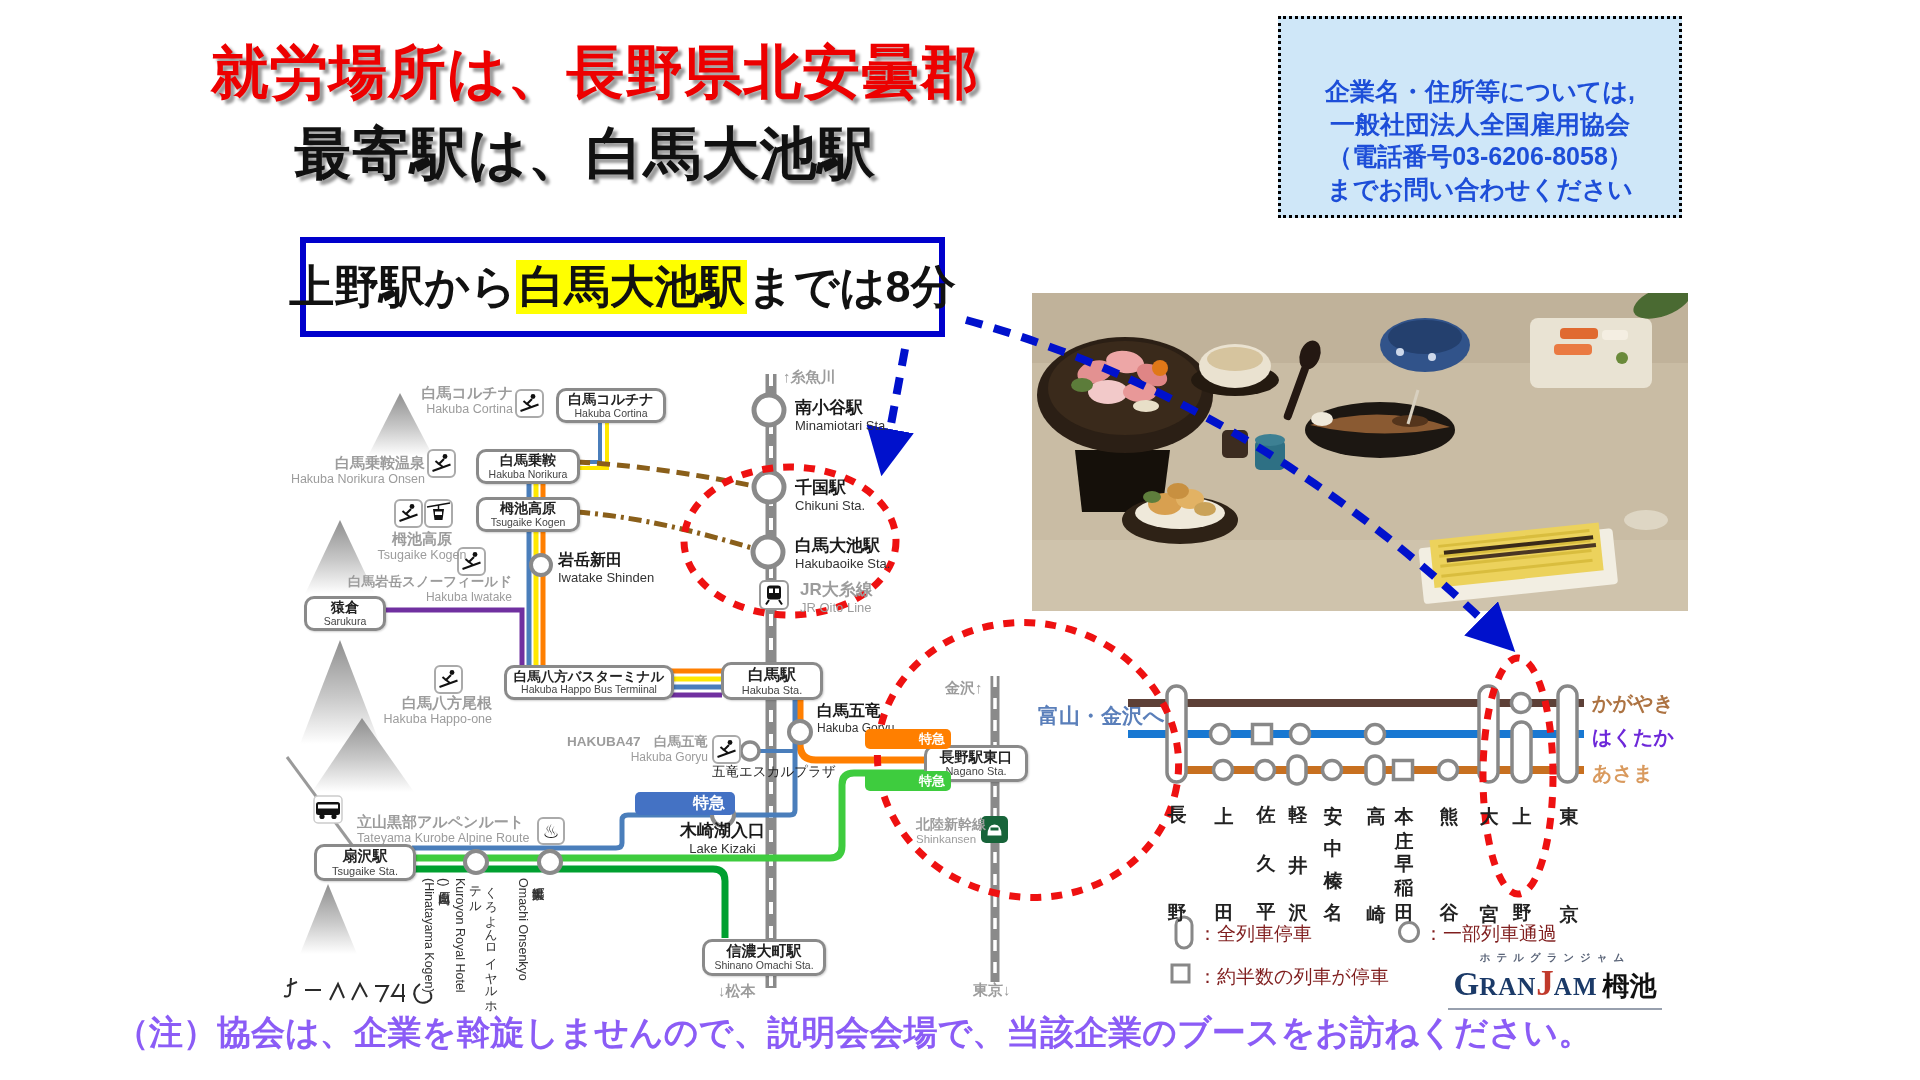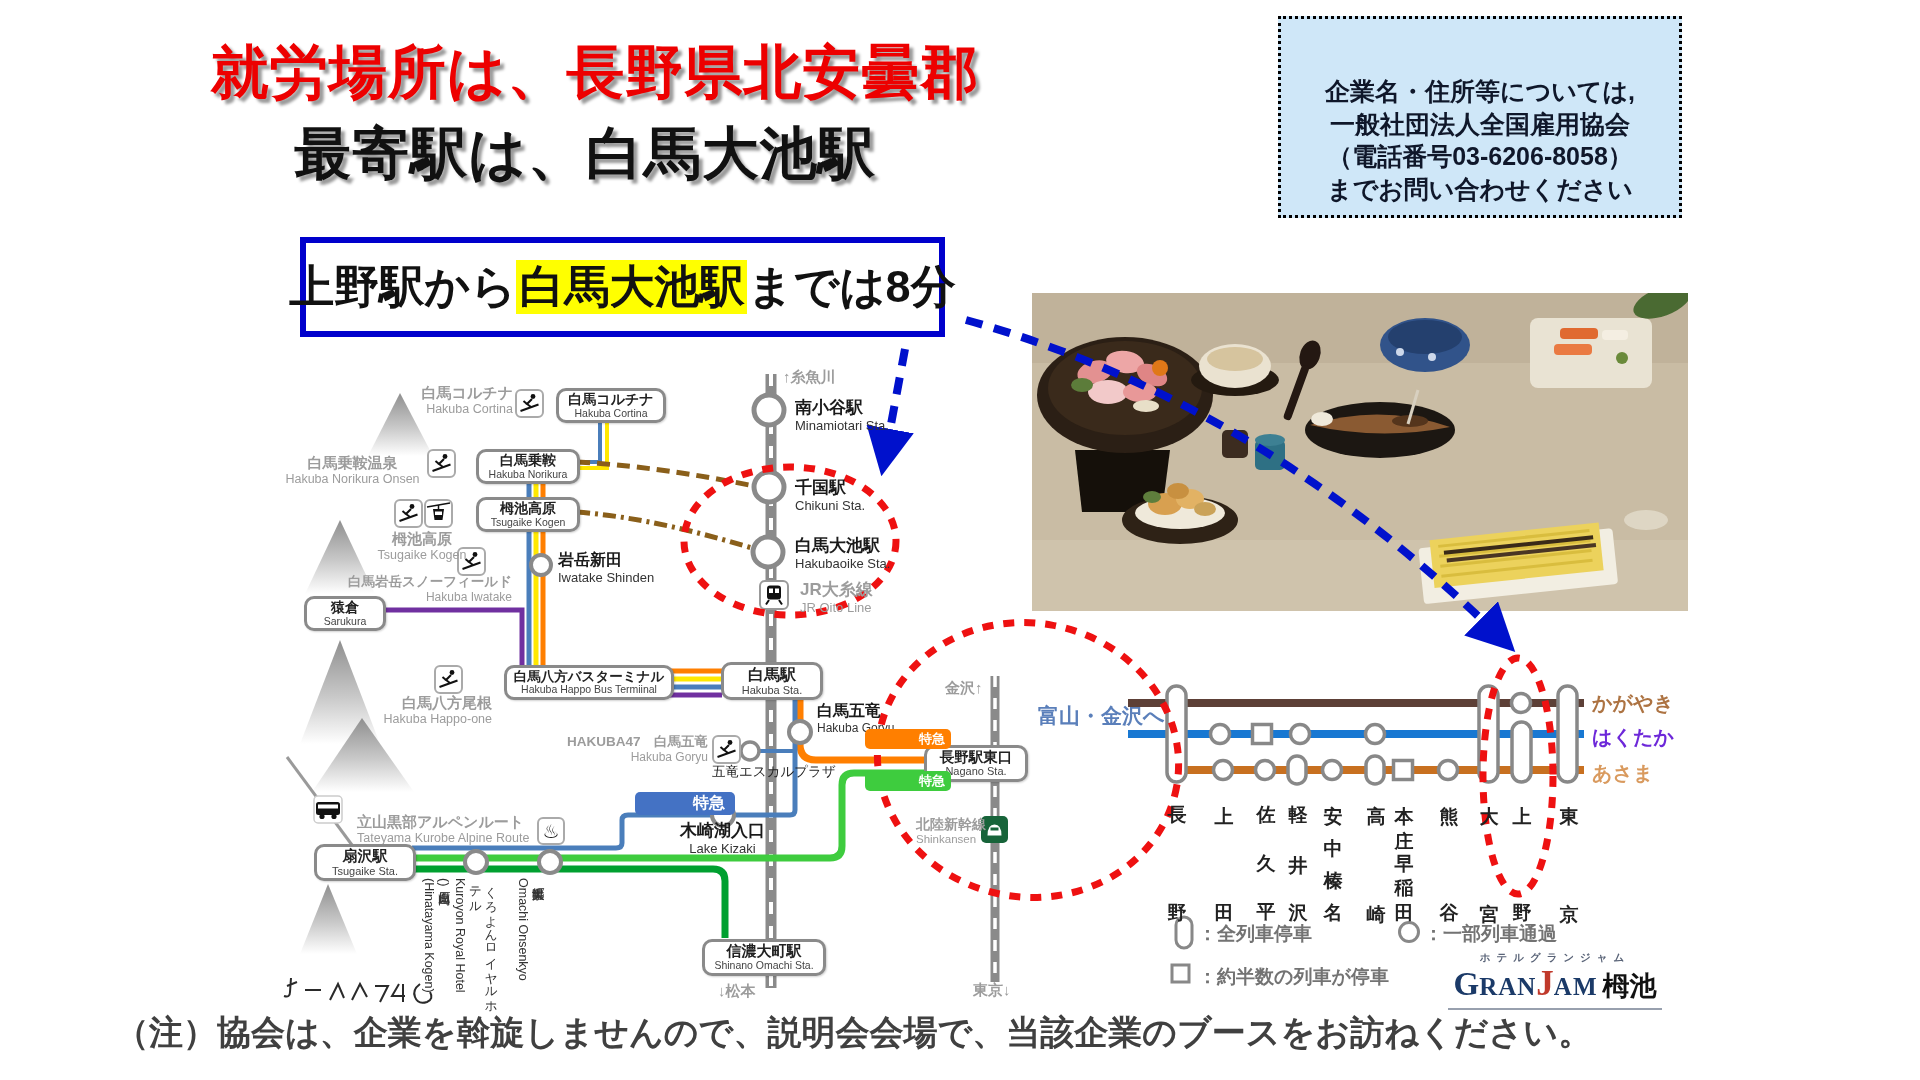--- a/index.html
+++ b/index.html
@@ -9,42 +9,42 @@
   .lbl{position:absolute;white-space:nowrap;line-height:1.18;}
   .title1{left:185px;top:38px;width:820px;text-align:center;font-size:58px;font-weight:900;
           color:#ed0000;text-shadow:4px 4px 3px #9a9a9a;letter-spacing:1px;}
   .title2{left:175px;top:120px;width:820px;text-align:center;font-size:57px;font-weight:900;
           color:#111;text-shadow:4px 4px 3px #9a9a9a;letter-spacing:1px;}
   .routebox{left:300px;top:237px;width:633px;height:88px;border:6px solid #0000cc;background:#fff;
             display:flex;align-items:center;justify-content:center;font-size:45px;font-weight:900;color:#111;}
   .routebox .hl{background:#ffff00;padding:0 3px;}
   .contactbox{left:1278px;top:16px;width:398px;height:186px;background:#cfe7f8;border:3px dotted #000;
               display:flex;flex-direction:column;justify-content:flex-end;padding-bottom:10px;
-              text-align:center;font-size:25px;font-weight:bold;color:#0f172a;line-height:1.3;}
-  .note{left:115px;top:1012px;width:1350px;font-size:34px;font-weight:900;color:#404040;}
+              text-align:center;font-size:25px;font-weight:bold;color:#1d4ed8;line-height:1.3;}
+  .note{left:115px;top:1012px;width:1350px;font-size:34px;font-weight:900;color:#8b5cf6;}
   
   .stbox{position:absolute;background:#fff;border:3px solid #8a8a8a;border-radius:10px;text-align:center;
          padding:1px 3px;line-height:1.12;box-shadow:1px 1px 2px rgba(0,0,0,.18);}
   .stbox .ja{display:block;font-size:15px;font-weight:bold;color:#222;}
   .stbox .en{display:block;font-size:11px;color:#444;}
   .plain .ja{display:block;font-size:17px;font-weight:600;color:#1a1a1a;}
   .plain .en{display:block;font-size:13px;color:#333;}
   .gray .ja,.gray .en{color:#9c9c9c;}
   .dir{color:#9c9c9c;font-size:15px;font-weight:600;}
   .badge{position:absolute;color:#fff;font-weight:bold;text-align:center;border-radius:5px;
          display:flex;align-items:center;justify-content:center;padding-left:48px;}
   .b-blue{left:635px;top:792px;width:52px;height:23px;font-size:16px;background:#4472c4;}
   .b-orange{left:865px;top:729px;width:38px;height:20px;font-size:13px;background:#ff7f00;}
   .b-green{left:865px;top:771px;width:38px;height:20px;font-size:13px;background:#3ecc3e;}
   .vert{position:absolute;writing-mode:vertical-rl;text-orientation:mixed;font-size:12.5px;color:#333;
         line-height:1.25;}
   .sta-v{position:absolute;top:790px;height:98px;width:26px;writing-mode:vertical-rl;text-orientation:mixed;
          font-size:19px;font-weight:600;color:#222;text-align:justify;text-align-last:justify;}
   .trainname{position:absolute;font-size:20px;font-weight:bold;}
-  .legendtxt{position:absolute;font-size:19px;font-weight:700;color:#737373;}
+  .legendtxt{position:absolute;font-size:19px;font-weight:400;color:#7f1d1d;}
   .toyama{left:1038px;top:704px;font-size:21px;font-weight:bold;color:#5a7fba;}
   .logo{left:1448px;top:951px;width:214px;text-align:center;}
   .logo-kana{font-size:10.5px;letter-spacing:6px;color:#5a6478;font-weight:600;}
   .logo-main{border-bottom:2px solid #98a0ae;padding-bottom:3px;font-family:"Liberation Serif",serif;color:#1b3a68;}
   .lg-big{font-size:33px;font-weight:600;}
   .lg-small{font-size:25px;font-weight:600;letter-spacing:1px;}
   .lg-j{font-size:35px;font-weight:600;color:#c0392b;}
   .lg-suffix{font-family:"Liberation Sans",sans-serif;font-size:27px;font-weight:600;color:#111;margin-left:5px;}
 </style>
 </head>
@@ -347,21 +347,21 @@
 </div>
 <div class="lbl plain gray" style="left:916px;top:816px;">
   <span class="ja" style="font-size:14px;">北陸新幹線</span>
   <span class="en" style="font-size:11.5px;">Shinkansen</span>
 </div>
 
 <div class="lbl plain gray" style="left:395px;top:384px;width:118px;text-align:right;">
   <span class="ja" style="font-size:15px;">白馬コルチナ</span>
   <span class="en" style="font-size:12.5px;">Hakuba Cortina</span>
 </div>
-<div class="lbl plain gray" style="left:280px;top:454px;width:145px;text-align:center;">
+<div class="lbl plain gray" style="left:280px;top:454px;width:145px;text-align:right;">
   <span class="ja" style="font-size:15px;">白馬乗鞍温泉</span>
   <span class="en" style="font-size:12.5px;">Hakuba Norikura Onsen</span>
 </div>
 <div class="lbl plain gray" style="left:362px;top:530px;width:120px;text-align:center;">
   <span class="ja" style="font-size:15px;">栂池高原</span>
   <span class="en" style="font-size:12.5px;">Tsugaike Kogen</span>
 </div>
 <div class="lbl plain gray" style="left:340px;top:574px;width:172px;text-align:right;">
   <span class="ja" style="font-size:13.5px;">白馬岩岳スノーフィールド</span>
   <span class="en" style="font-size:12px;">Hakuba Iwatake</span>

